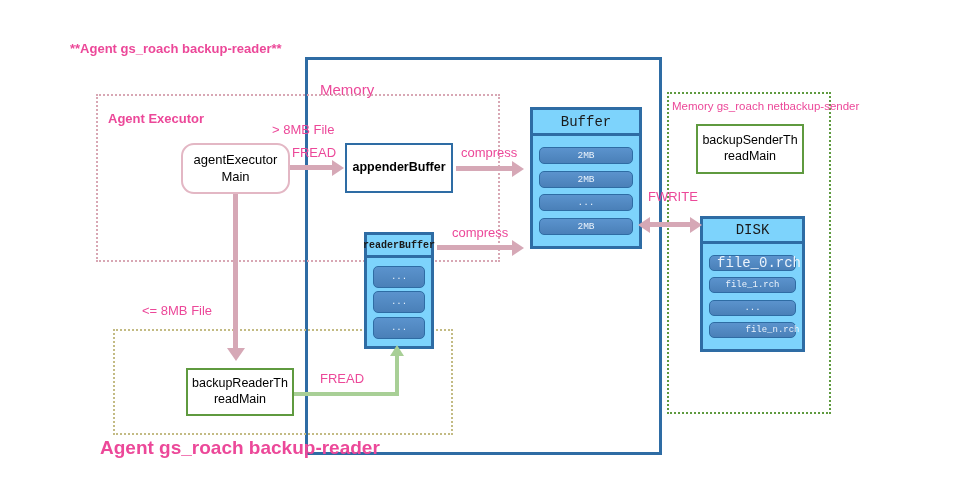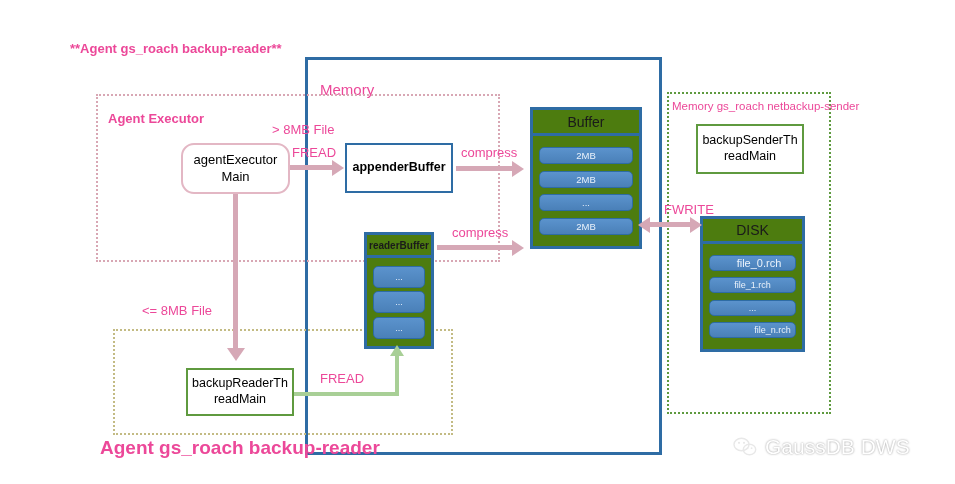--- a/index.html
+++ b/index.html
@@ -18,21 +18,21 @@
   .memory-box{position:absolute;box-sizing:border-box;border:3px solid #2e6ca4;background:transparent;}
 
   
   .box{position:absolute;box-sizing:border-box;background:#ffffff;display:flex;align-items:center;
        justify-content:center;text-align:center;line-height:1.25;}
   .box-pink{border:2px solid #e3b7c4;}
   .box-blue{border:2px solid #2e6ca4;}
   .box-green{border:2px solid #5f9a3f;}
 
   
-  .panel{position:absolute;box-sizing:border-box;border:3px solid #2e6ca4;background:#4d7c0f;}
+  .panel{position:absolute;box-sizing:border-box;border:3px solid #2e6ca4;background:#7dd3fc;font-family:Liberation Mono, monospace;}
   .panel-title{box-sizing:border-box;border-bottom:3px solid #2e6ca4;display:flex;align-items:center;
                justify-content:center;color:#1a1a1a;}
   .panel-body{box-sizing:border-box;display:flex;flex-direction:column;justify-content:space-evenly;
               align-items:center;height:calc(100% - var(--th));padding:4px 6px;}
   .chip{box-sizing:border-box;width:100%;border:1px solid #2e6ca4;border-radius:5px;
         background:linear-gradient(#5b93cd,#4a80b8);color:#eaf2fb;display:flex;align-items:center;
         justify-content:center;}
 
   
   .ln{position:absolute;}
@@ -108,21 +108,21 @@
     <div class="panel-body">
       <div class="chip" style="height:22px;font-size:9px;">...</div>
       <div class="chip" style="height:22px;font-size:9px;">...</div>
       <div class="chip" style="height:22px;font-size:9px;">...</div>
     </div>
   </div>
 
   <div class="panel" style="left:700px;top:216px;width:105px;height:136px;--th:25px;">
     <div class="panel-title" style="height:25px;font-size:14px;">DISK</div>
     <div class="panel-body">
-      <div class="chip" style="height:16px;font-size:11px;padding-left:13px;">file_0.rch</div>
+      <div class="chip" style="height:16px;font-size:14px;padding-left:13px;">file_0.rch</div>
       <div class="chip" style="height:16px;font-size:9px;">file_1.rch</div>
       <div class="chip" style="height:16px;font-size:9px;">...</div>
       <div class="chip" style="height:16px;font-size:9px;padding-left:40px;">file_n.rch</div>
     </div>
   </div>
 
   <div class="ln pink" style="left:290px;top:165px;width:44px;height:5px;"></div>
   <div class="ah ah-r-pink" style="left:332px;top:159.5px;"></div>
   <div class="txt" style="left:272px;top:122px;font-size:13px;">&gt; 8MB File</div>
   <div class="txt" style="left:292px;top:145px;font-size:13px;">FREAD</div>
@@ -131,38 +131,25 @@
   <div class="ah ah-r-pink" style="left:512px;top:160.5px;"></div>
   <div class="txt" style="left:461px;top:145px;font-size:13px;">compress</div>
 
   <div class="ln pink" style="left:437px;top:245px;width:77px;height:5px;"></div>
   <div class="ah ah-r-pink" style="left:512px;top:239.5px;"></div>
   <div class="txt" style="left:452px;top:225px;font-size:13px;">compress</div>
 
   <div class="ln pink" style="left:650px;top:222px;width:48px;height:5px;"></div>
   <div class="ah ah-r-pink" style="left:690px;top:216.5px;"></div>
   <div class="ah ah-l-pink" style="left:638px;top:216.5px;"></div>
-  <div class="txt" style="left:664px;top:189px;font-size:13px;margin-top:13px;">FWRITE</div>
+  <div class="txt" style="left:648px;top:189px;font-size:13px;">FWRITE</div>
 
   <div class="ln pink" style="left:233px;top:194px;width:5px;height:156px;"></div>
   <div class="ah ah-d-pink" style="left:226.5px;top:348px;"></div>
   <div class="txt" style="left:142px;top:303px;font-size:13px;">&lt;= 8MB File</div>
 
   <div class="ln green" style="left:294px;top:392px;width:105px;height:4px;"></div>
   <div class="ln green" style="left:395px;top:355px;width:4px;height:38px;"></div>
   <div class="ah ah-u-green" style="left:390px;top:345px;"></div>
   <div class="txt" style="left:320px;top:371px;font-size:13px;">FREAD</div>
 
-  <div class="wm" style="left:733px;top:435px;">
-    <span>
-      <svg width="24" height="20" viewBox="0 0 24 20" aria-hidden="true">
-        <ellipse cx="8.5" cy="7.5" rx="7.5" ry="6.2" fill="none" stroke="#e8e8e8" stroke-width="1.4"></ellipse>
-        <circle cx="6" cy="5.8" r="1.1" fill="#e8e8e8"></circle>
-        <circle cx="11" cy="5.8" r="1.1" fill="#e8e8e8"></circle>
-        <ellipse cx="16.5" cy="12.5" rx="6.2" ry="5.2" fill="none" stroke="#e8e8e8" stroke-width="1.4"></ellipse>
-        <circle cx="14.6" cy="11.2" r="0.9" fill="#e8e8e8"></circle>
-        <circle cx="18.6" cy="11.2" r="0.9" fill="#e8e8e8"></circle>
-      </svg>
-    </span>
-    <span>GaussDB DWS</span>
-  </div>
 
 </div>
 
 </body></html>

